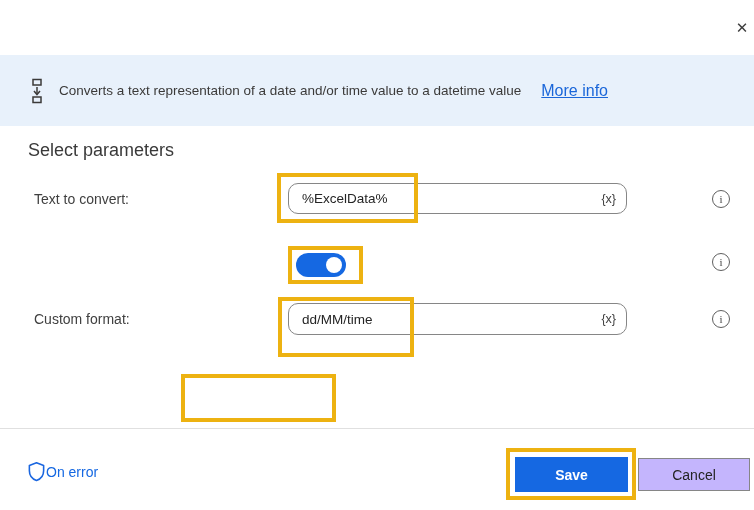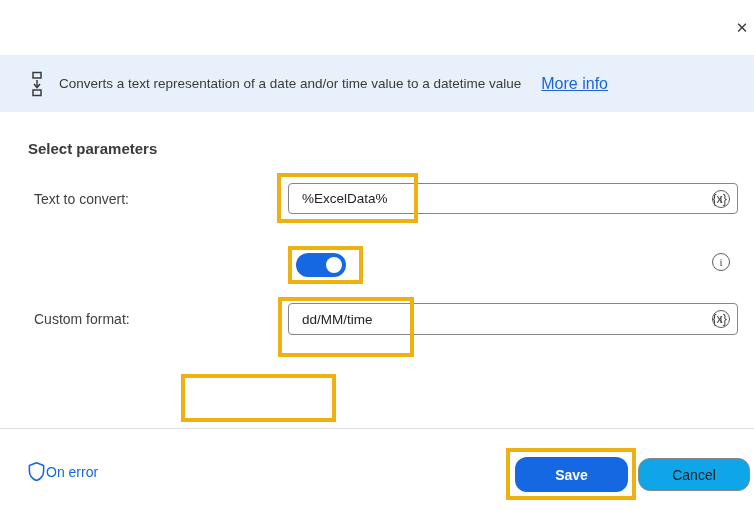--- a/index.html
+++ b/index.html
@@ -14,52 +14,52 @@
     --text-label:#3b3a39;
   }
   *{box-sizing:border-box;margin:0;padding:0}
   html,body{width:754px;height:510px;background:#fff;font-family:"Liberation Sans",sans-serif;overflow:hidden}
   .stage{position:relative;width:754px;height:510px;background:#fff}
 
   .title{position:absolute;left:28px;top:14px;font-size:17px;font-weight:700;color:var(--text-dark);letter-spacing:.1px}
   .close{position:absolute;left:730px;top:16px;width:24px;height:24px;font-size:15px;color:#3d3d3d;
          display:flex;align-items:center;justify-content:center;cursor:pointer;font-weight:300}
 
-  .banner{position:absolute;left:0;top:55px;width:754px;height:57px;background:var(--banner-bg);
+  .banner{position:absolute;left:0;top:55px;width:754px;height:71px;background:var(--banner-bg);
           display:flex;align-items:center}
   .banner-icon{margin-left:29px;flex:0 0 auto;display:flex}
   .banner-text{margin-left:14px;font-size:13.5px;color:var(--text-label)}
   .banner-link{color:var(--link);text-decoration:underline;cursor:pointer;margin-left:20px}
 
-  .section-heading{position:absolute;left:28px;top:140px;font-size:15px;color:#3a3a3a;font-weight:700}
+  .section-heading{position:absolute;left:28px;top:140px;font-size:18px;color:#3a3a3a;font-weight:400}
 
   .field-label{position:absolute;left:34px;font-size:14px;color:#404040;white-space:nowrap}
 
-  .text-input{position:absolute;left:288px;width:450px;background:#fff;border:1px solid var(--border-gray);
-              border-radius:4px;display:flex;align-items:center;padding:0 10px 0 13px;cursor:text}
+  .text-input{position:absolute;left:288px;width:339px;background:#fff;border:1px solid var(--border-gray);
+              border-radius:10px;display:flex;align-items:center;padding:0 10px 0 13px;cursor:text}
   .input-value{font-size:13.5px;color:#242424;flex:1 1 auto}
   .fx-btn{font-size:12.5px;color:#424242;cursor:pointer;flex:0 0 auto;padding-left:6px}
 
   .info-icon{position:absolute;left:712px;width:18px;height:18px;border:1.4px solid #5f5f5f;border-radius:50%;
              display:flex;align-items:center;justify-content:center;font-size:11px;color:#444;cursor:pointer;
              font-family:"Liberation Serif",serif;font-style:normal}
 
   .toggle{position:absolute;left:296px;top:253px;width:50px;height:24px;border-radius:12px;background:var(--accent);cursor:pointer}
   .toggle-knob{position:absolute;right:4px;top:4px;width:16px;height:16px;border-radius:50%;background:#fff}
 
   .vars-row{position:absolute;left:0;top:374px;width:754px;height:48px}
 
   .divider{position:absolute;left:0;top:428px;width:754px;height:1px;background:#e0e0e0}
 
   .on-error{position:absolute;left:27px;top:461px;display:flex;align-items:center;cursor:pointer}
   .on-error-label{margin-left:0;font-size:14px;color:var(--accent)}
 
-  .btn{position:absolute;border-radius:12px;font-size:14px;display:flex;align-items:center;justify-content:center;cursor:pointer}
+  .btn{position:absolute;border-radius:0;font-size:14px;display:flex;align-items:center;justify-content:center;cursor:pointer}
   .btn-save{left:515px;top:457px;width:113px;height:35px;background:var(--accent);color:#fff;font-weight:700;border:none}
-  .btn-cancel{left:638px;top:458px;width:112px;height:33px;background:#0ea5e9;color:var(--text-dark);border:1px solid var(--border-gray)}
+  .btn-cancel{left:638px;top:458px;width:112px;height:33px;background:#c4b5fd;color:var(--text-dark);border:1px solid var(--border-gray)}
 
   .hl{position:absolute;border:4px solid var(--yellow);pointer-events:none}
   .hl1{left:277px;top:173px;width:141px;height:50px}
   .hl2{left:288px;top:246px;width:75px;height:38px}
   .hl3{left:278px;top:297px;width:136px;height:60px}
   .hl4{left:181px;top:374px;width:155px;height:48px}
   .hl5{left:506px;top:448px;width:130px;height:52px}
 
   .row1-input{top:183px;height:31px}
   .row3-input{top:303px;height:32px}

